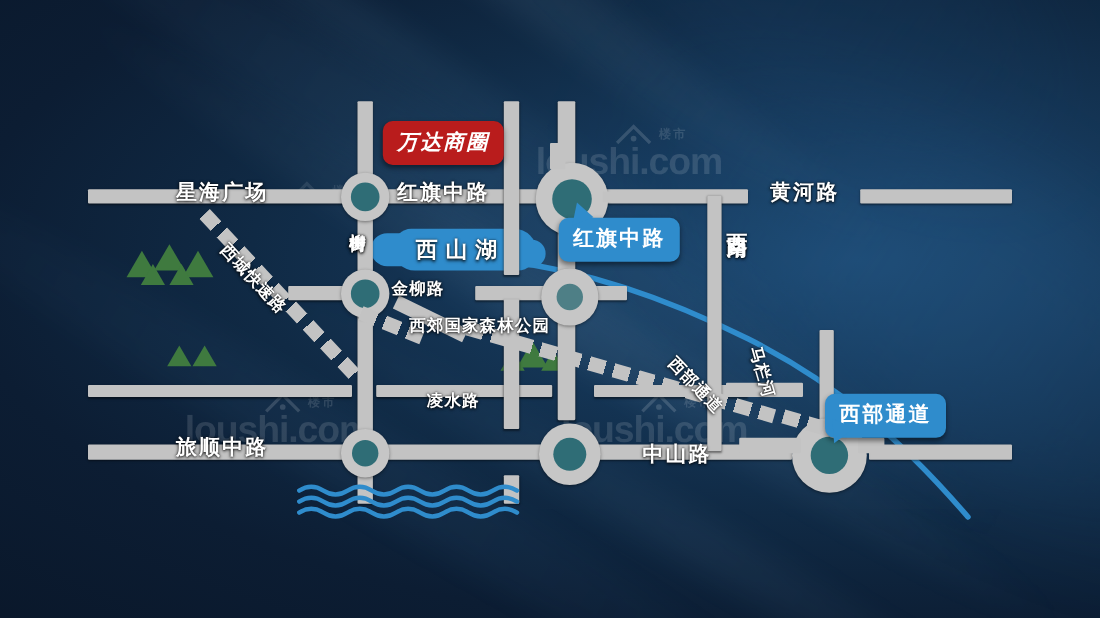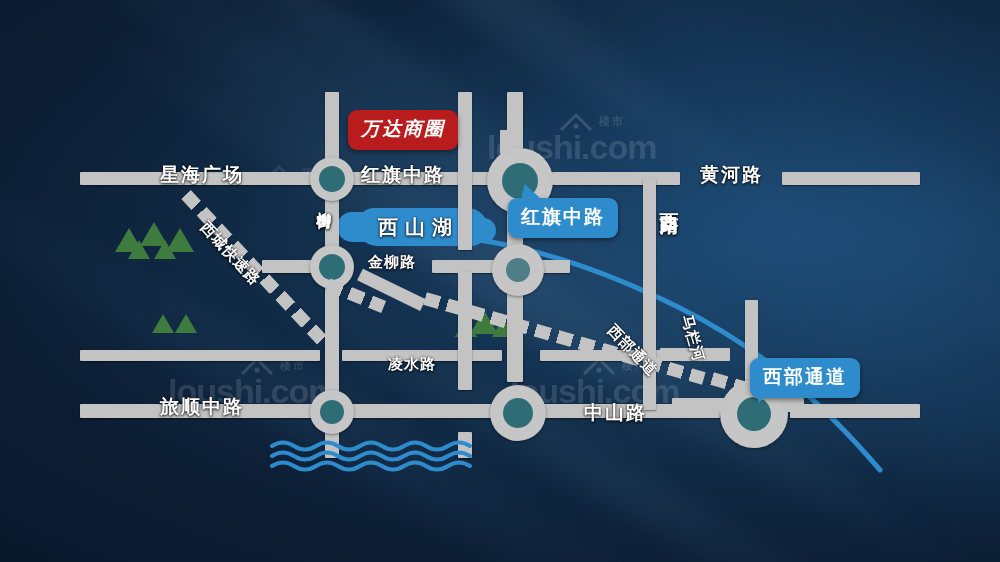--- a/index.html
+++ b/index.html
@@ -230,32 +230,33 @@
   <svg style="position:absolute;left:270px;top:440px;" width="225" height="32">
     <path d="M2 6 q 11 -7 22 0 t 22 0 t 22 0 t 22 0 t 22 0 t 22 0 t 22 0 t 22 0 t 22 0" fill="none" stroke="#2f8ccc" stroke-width="4" stroke-linecap="round"></path>
     <path d="M2 16 q 11 -7 22 0 t 22 0 t 22 0 t 22 0 t 22 0 t 22 0 t 22 0 t 22 0 t 22 0" fill="none" stroke="#2f8ccc" stroke-width="4" stroke-linecap="round"></path>
     <path d="M2 26 q 11 -7 22 0 t 22 0 t 22 0 t 22 0 t 22 0 t 22 0 t 22 0 t 22 0 t 22 0" fill="none" stroke="#2f8ccc" stroke-width="4" stroke-linecap="round"></path>
   </svg>
 
 
   <div class="lbl" style="left:160px;top:162px;">星海广场</div>
   <div class="lbl" style="left:361px;top:162px;font-family:Liberation Mono, monospace;">红旗中路</div>
   <div class="lbl" style="left:700px;top:162px;">黄河路</div>
-  <div class="lbl small" style="left:368px;top:253px;">金柳路</div>
+  <div class="lbl small" style="left:356px;top:253px;">金柳路</div>
   <div class="lbl small" style="left:388px;top:355px;">凌水路</div>
   <div class="lbl" style="left:160px;top:394px;">旅顺中路</div>
   <div class="lbl" style="left:584px;top:400px;">中山路</div>
 
   <div class="lbl vert small" style="left:314px;top:200px;">柳树街</div>
   <div class="lbl vert" style="left:656px;top:198px;">西南路</div>
 
   <div class="lbl rot small" style="left:203px;top:215px;transform:rotate(47deg);">西城快速路</div>
   <div class="lbl rot small" style="left:610px;top:318px;transform:rotate(46deg);">西部通道</div>
   <div class="lbl rot small" style="left:686px;top:306px;transform:rotate(74deg);">马栏河</div>
 
+  <div class="lbl small" style="left:372px;top:287px;">西郊国家森林公园</div>
 
   <div class="lbl" style="left:378px;top:214px;letter-spacing:7px;font-size:20px;">西山湖</div>
 
   <div class="badge gold" style="left:348px;top:110px;">万达商圈</div>
 
   <div style="position:absolute;left:508px;top:198px;">
     <div class="badge blue" style="left:0;top:0;">红旗中路</div>
     <div class="tail" style="left:8px;top:-14px;border-left:12px solid transparent;border-right:9px solid transparent;border-bottom:18px solid #2f8ccc;transform:rotate(-22deg);"></div>
   </div>
 

